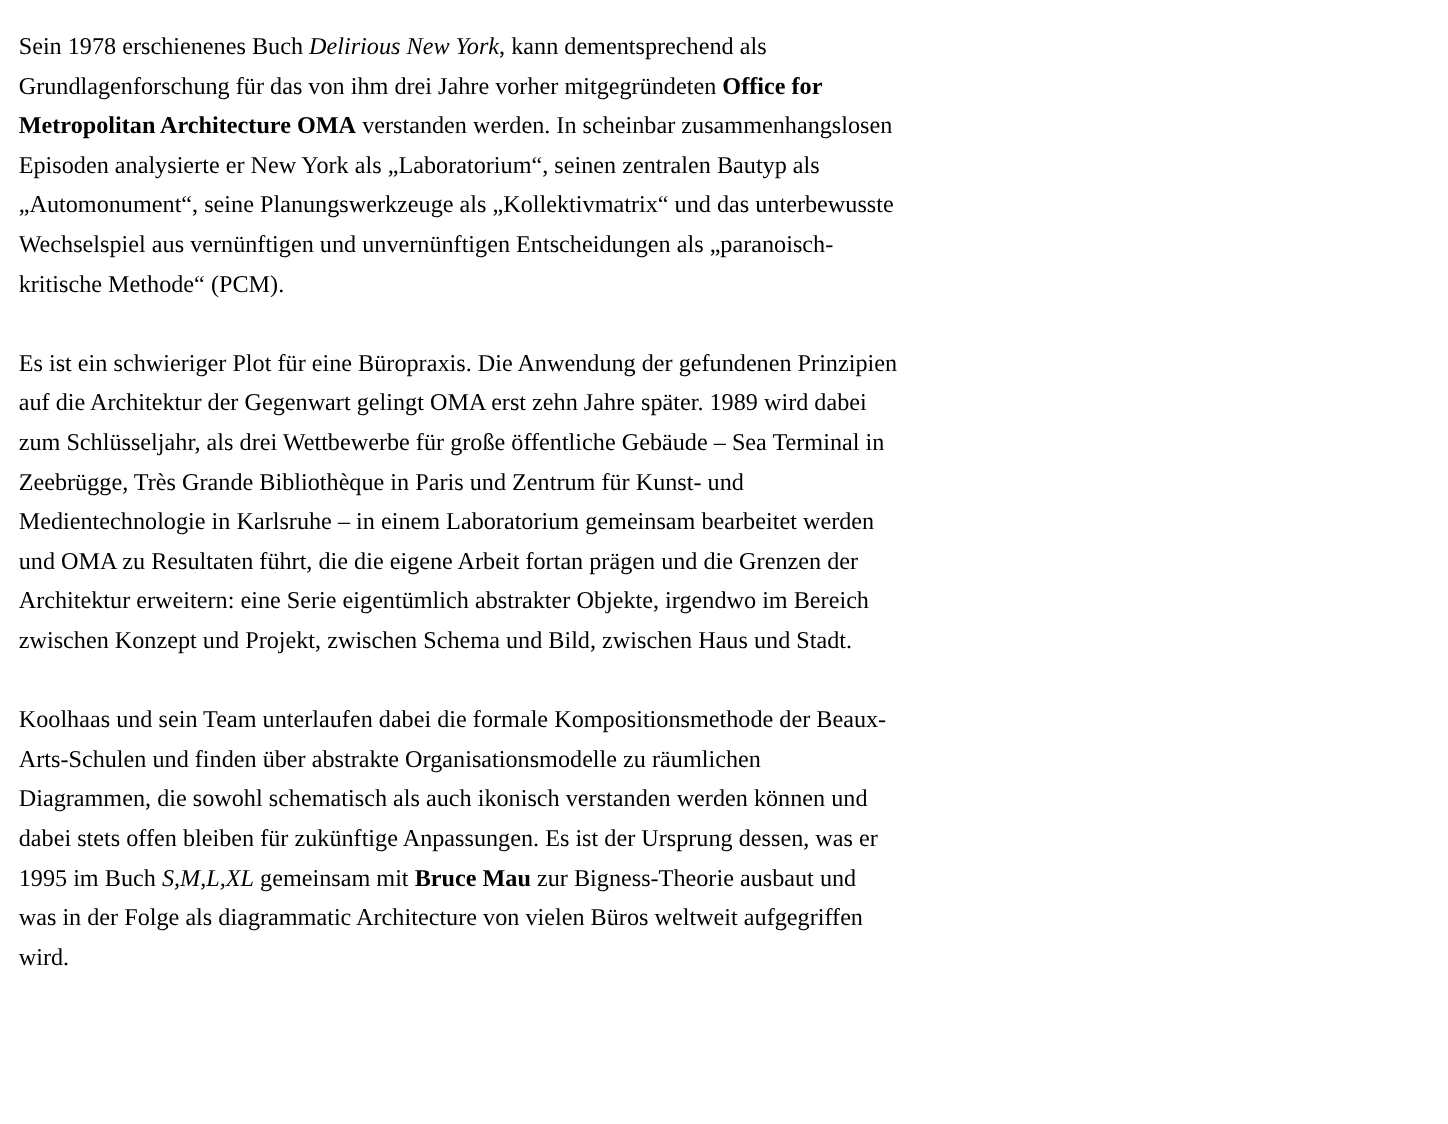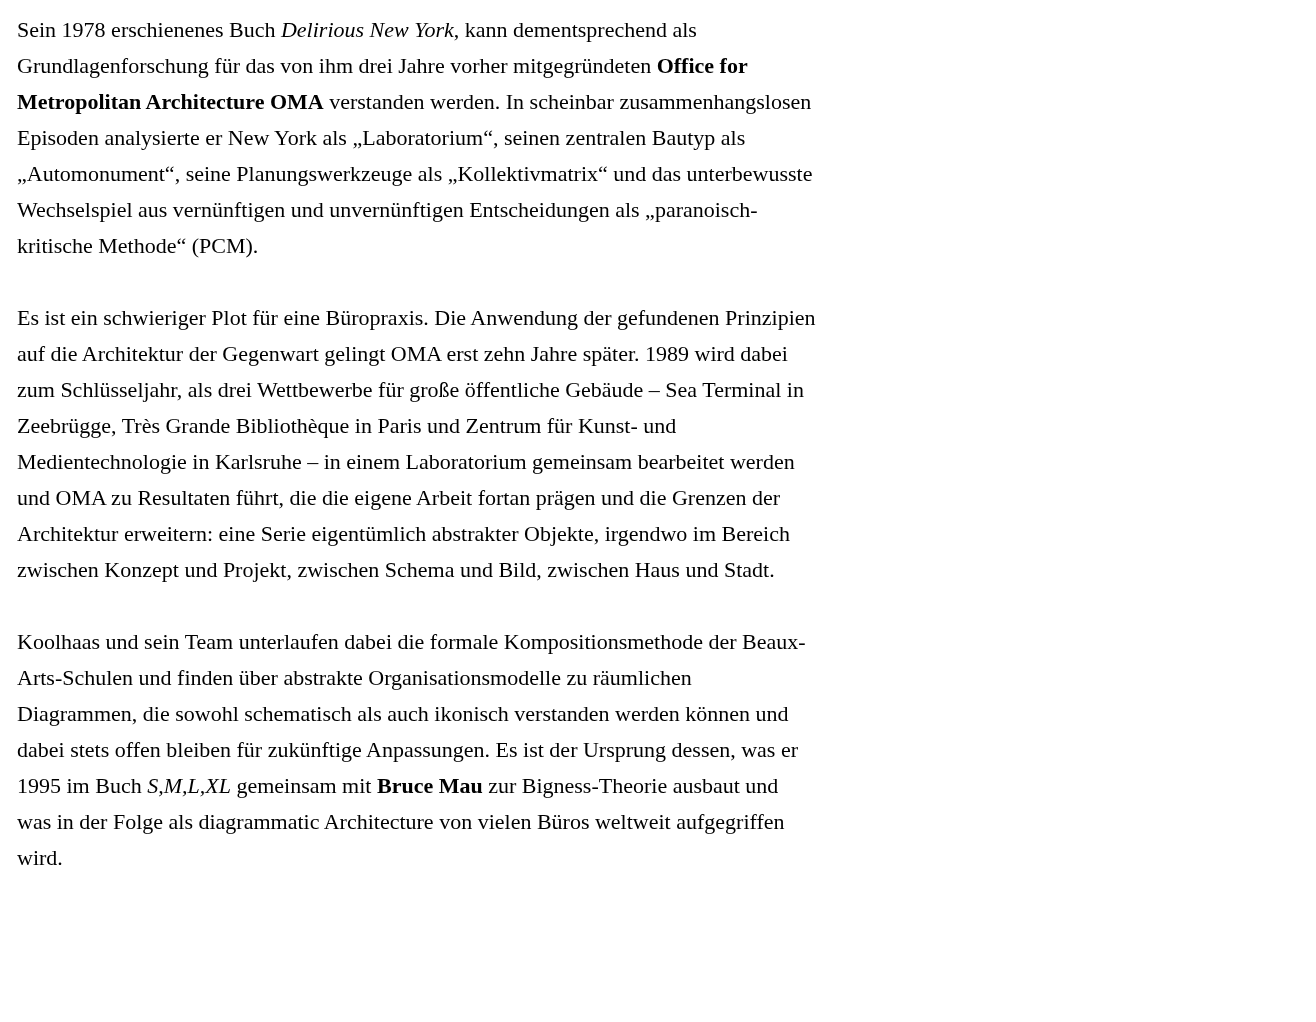--- a/index.html
+++ b/index.html
@@ -8,21 +8,21 @@
     background: #ffffff;
   }
   body {
     width: 1316px;
     height: 1022px;
     overflow: hidden;
     font-family: "Liberation Serif", "DejaVu Serif", serif;
   }
   .article {
     box-sizing: border-box;
-    padding: 12px 0 0 17px;
+    padding: 24px 0 0 17px;
     width: 836px;
   }
   .para {
     margin: 0 0 36px 0;
     width: 800px;
     font-size: 22px;
     line-height: 36px;
     color: #000000;
     font-feature-settings: "onum" 1;
     text-rendering: optimizeLegibility;

